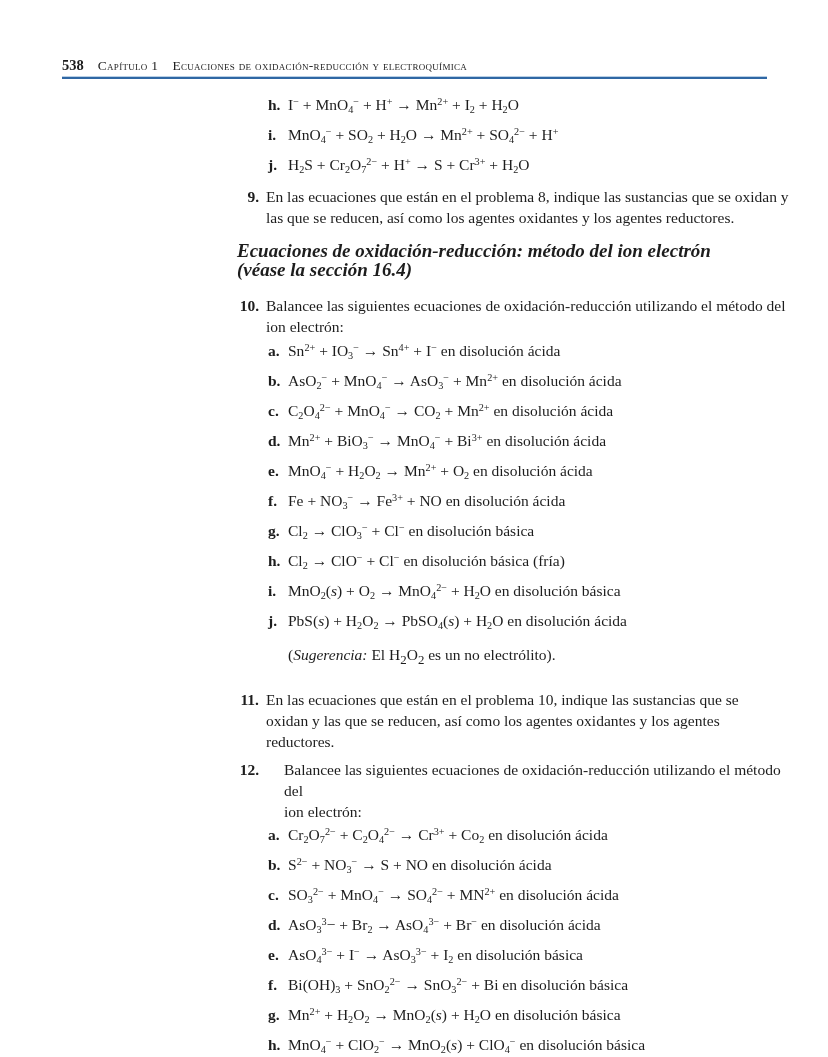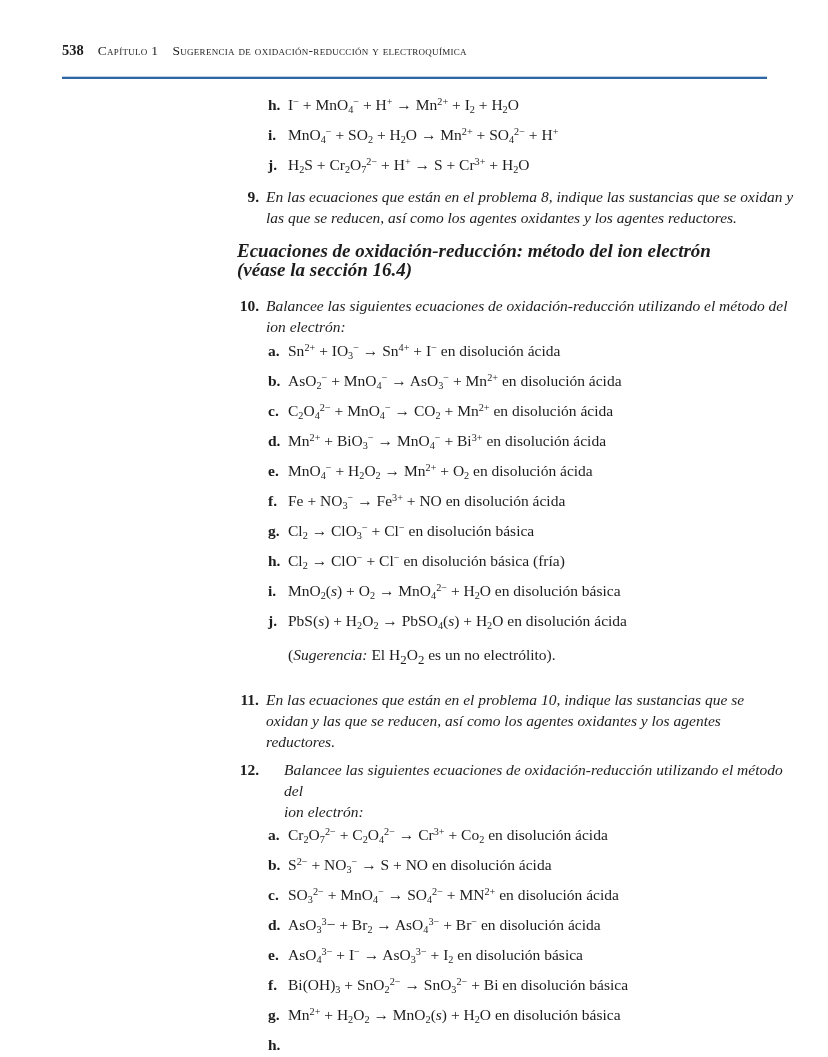--- a/index.html
+++ b/index.html
@@ -10,21 +10,21 @@
     margin: 0 auto;
     background: #ffffff;
     font-family: "Liberation Serif", "DejaVu Serif", serif;
     color: #1d1d1d;
     overflow: hidden;
   }
 
   
   .header {
     position: absolute;
-    top: 42px;
+    top: 57px;
     left: 62px;
     width: 705px;
     display: flex;
     align-items: baseline;
     white-space: nowrap;
   }
   .page-number {
     font-weight: bold;
     font-size: 14.5px;
     margin-right: 14px;
@@ -83,21 +83,21 @@
     display: flex;
     align-items: flex-start;
   }
   .problem-number {
     font-weight: bold;
     width: 22px;
     flex: 0 0 22px;
     text-align: right;
     margin-right: 7px;
   }
-  .problem-text { flex: 1; font-style: italic; }
+  .problem-text { flex: 1; }
 
   
   .section-heading {
     font-weight: bold;
     font-size: 19px;
     line-height: 19px;
     margin: 13px 0 16px 0;
     font-style: italic;
   }
 
@@ -116,21 +116,21 @@
   .first-sub { margin-top: 0; }
 </style>
 </head>
 <body>
 
 <div class="page">
 
   <div class="header">
     <span class="page-number">538</span>
     <span class="chapter-label">Capítulo 1</span>
-    <span class="chapter-title">Sugerencia de oxidación-reducción y electroquímica</span>
+    <span class="chapter-title">Ecuaciones de oxidación-reducción y electroquímica</span>
   </div>
   <div class="header-rule"></div>
 
   <div class="content">
 
     <div class="subitem first-sub">
       <span class="item-letter">h.</span>
       <span class="equation">I<sup>−</sup> + MnO<sub>4</sub><sup>−</sup> + H<sup>+</sup> → Mn<sup>2+</sup> + I<sub>2</sub> + H<sub>2</sub>O</span>
     </div>
     <div class="subitem">
@@ -230,16 +230,17 @@
     <div class="subitem">
       <span class="item-letter">f.</span>
       <span class="equation">Bi(OH)<sub>3</sub> + SnO<sub>2</sub><sup>2−</sup> → SnO<sub>3</sub><sup>2−</sup> + Bi en disolución básica</span>
     </div>
     <div class="subitem">
       <span class="item-letter">g.</span>
       <span class="equation">Mn<sup>2+</sup> + H<sub>2</sub>O<sub>2</sub> → MnO<sub>2</sub>(<i>s</i>) + H<sub>2</sub>O en disolución básica</span>
     </div>
     <div class="subitem">
       <span class="item-letter">h.</span>
+      <span class="equation">MnO<sub>4</sub><sup>−</sup> + ClO<sub>2</sub><sup>−</sup> → MnO<sub>2</sub>(<i>s</i>) + ClO<sub>4</sub><sup>−</sup> en disolución básica</span>
     </div>
 
   </div>
 </div>
 
 </body></html>

